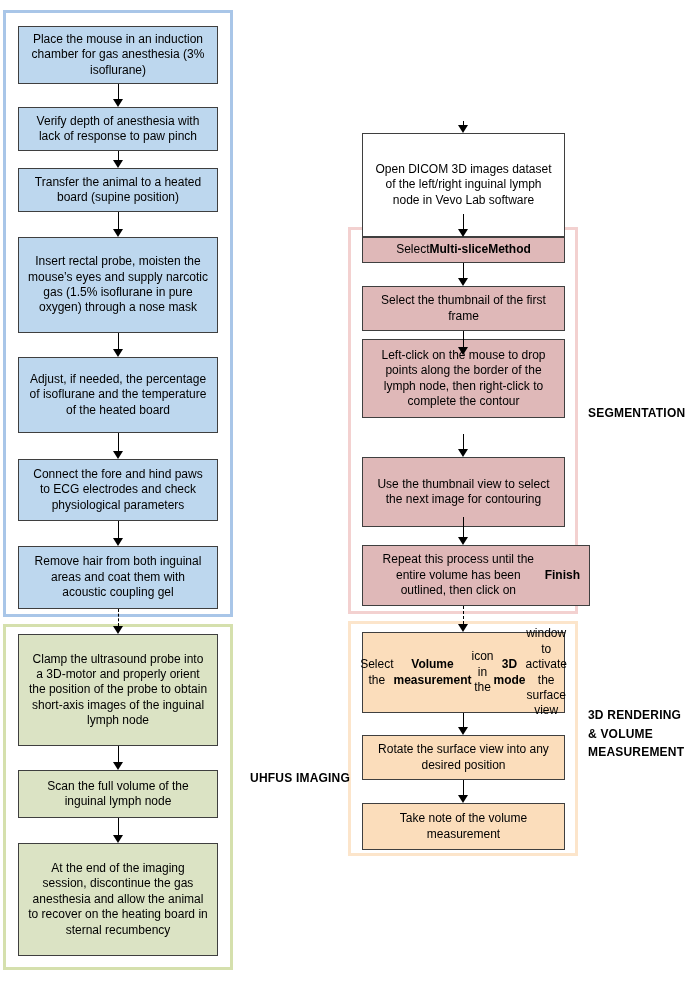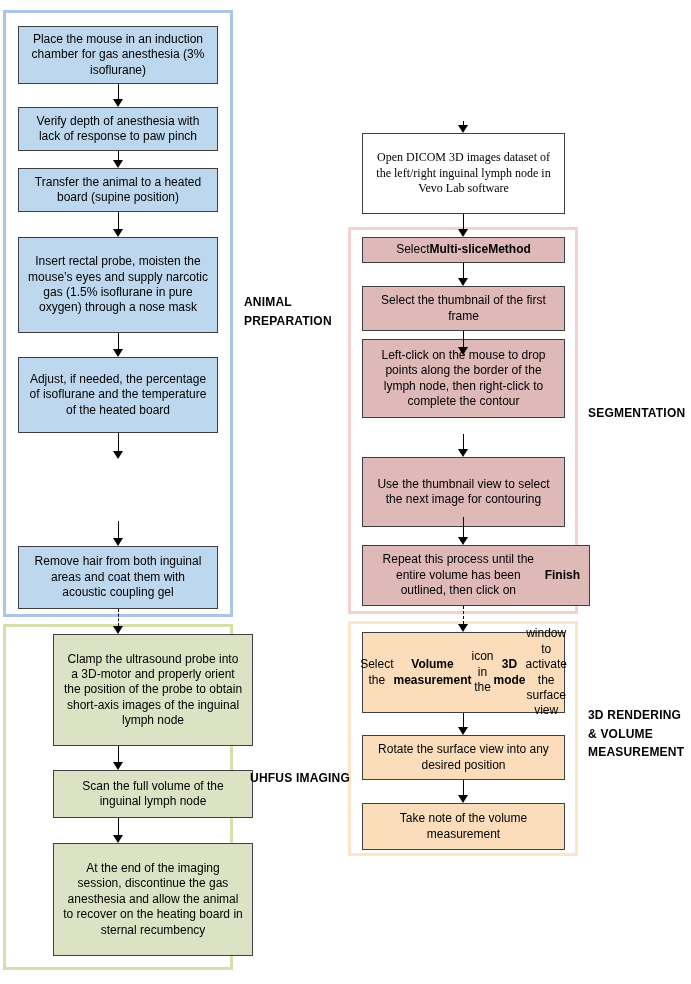--- a/index.html
+++ b/index.html
@@ -35,21 +35,21 @@
     border: 1.5px solid var(--box-border, #3f3f3f);
     display: flex;
     align-items: center;
     justify-content: center;
     text-align: center;
     font-size: 12px;
     line-height: 1.28;
     padding: 2px 9px;
   }
   .box.blue   { background: var(--blue-fill,   #bdd7ee); justify-content: flex-end; }
-  .box.green  { background: var(--green-fill,  #dbe3c4); margin-left: 35px; }
+  .box.green  { background: var(--green-fill,  #dbe3c4); }
   .box.pink   { background: var(--pink-fill,   #dfb8b8); }
   .box.orange { background: var(--orange-fill, #fbddbb); }
   .box.white  { background: #ffffff; }
   .box .b { font-weight: 700; }
 
   
   .arrow {
     position: absolute;
     width: 12px;
     display: flex;
@@ -99,20 +99,23 @@
     </div>
   <div class="box blue" style="left:18px; top:168px; width:200px; height:44px;">
       <span>Transfer the animal to a heated board (supine position)</span>
     </div>
   <div class="box blue" style="left:18px; top:237px; width:200px; height:96px;">
       <span>Insert rectal probe, moisten the mouse’s eyes and supply narcotic gas (1.5% isoflurane in pure oxygen) through a nose mask</span>
     </div>
   <div class="box blue" style="left:18px; top:357px; width:200px; height:76px;">
       <span>Adjust, if needed, the percentage of isoflurane and the temperature of the heated board</span>
     </div>
+  <div class="box blue" style="left:18px; top:459px; width:200px; height:62px;">
+      <span>Connect the fore and hind paws to ECG electrodes and check physiological parameters</span>
+    </div>
   <div class="box blue" style="left:18px; top:546px; width:200px; height:63px;">
       <span>Remove hair from both inguinal areas and coat them with acoustic coupling gel</span>
     </div>
 
   <div class="box green" style="left:18px; top:634px; width:200px; height:112px;">
       <span>Clamp the ultrasound probe into a 3D-motor and properly orient the position of the probe to obtain short-axis images of the inguinal lymph node</span>
     </div>
   <div class="box green" style="left:18px; top:770px; width:200px; height:48px;">
       <span>Scan the full volume of the inguinal lymph node</span>
     </div>
@@ -154,21 +157,21 @@
     </div>
   <div class="arrow" style="left:112px; top:818px; height:25px;">
       <div class="line"></div>
       <div class="head"></div>
     </div>
 
   <div class="arrow" style="left:457px; top:121px; height:12px;">
       <div class="line"></div>
       <div class="head"></div>
     </div>
-  <div class="box white" style="left:362px; top:133px; width:203px; height:81px;font-family:Liberation Serif, serif;">
+  <div class="box white" style="left:362px; top:133px; width:203px; height:104px;">
       <span>Open DICOM 3D images dataset of the left/right inguinal lymph node in Vevo Lab software</span>
     </div>
 
   <div class="box pink" style="left:362px; top:237px; width:203px; height:26px;">
       <span>Select </span>
       <span class="b">Multi-sliceMethod</span>
     </div>
   <div class="box pink" style="left:362px; top:286px; width:203px; height:45px;">
       <span>Select the thumbnail of the first frame</span>
     </div>
@@ -223,18 +226,17 @@
     </div>
   <div class="arrow" style="left:457px; top:713px; height:22px;">
       <div class="line"></div>
       <div class="head"></div>
     </div>
   <div class="arrow" style="left:457px; top:780px; height:23px;">
       <div class="line"></div>
       <div class="head"></div>
     </div>
 
-  <div class="side-label" style="left:244px; top:293px; width:112px;">ANIMAL PREPARATION</div>
   <div class="side-label" style="left:244px; top:769px; width:112px;text-align:center;">UHFUS IMAGING</div>
   <div class="side-label" style="left:588px; top:404px; width:103px;">SEGMENTATION</div>
   <div class="side-label" style="left:588px; top:706px; width:103px;">3D RENDERING &amp; VOLUME MEASUREMENT</div>
 
 </div>
 
 </body></html>

